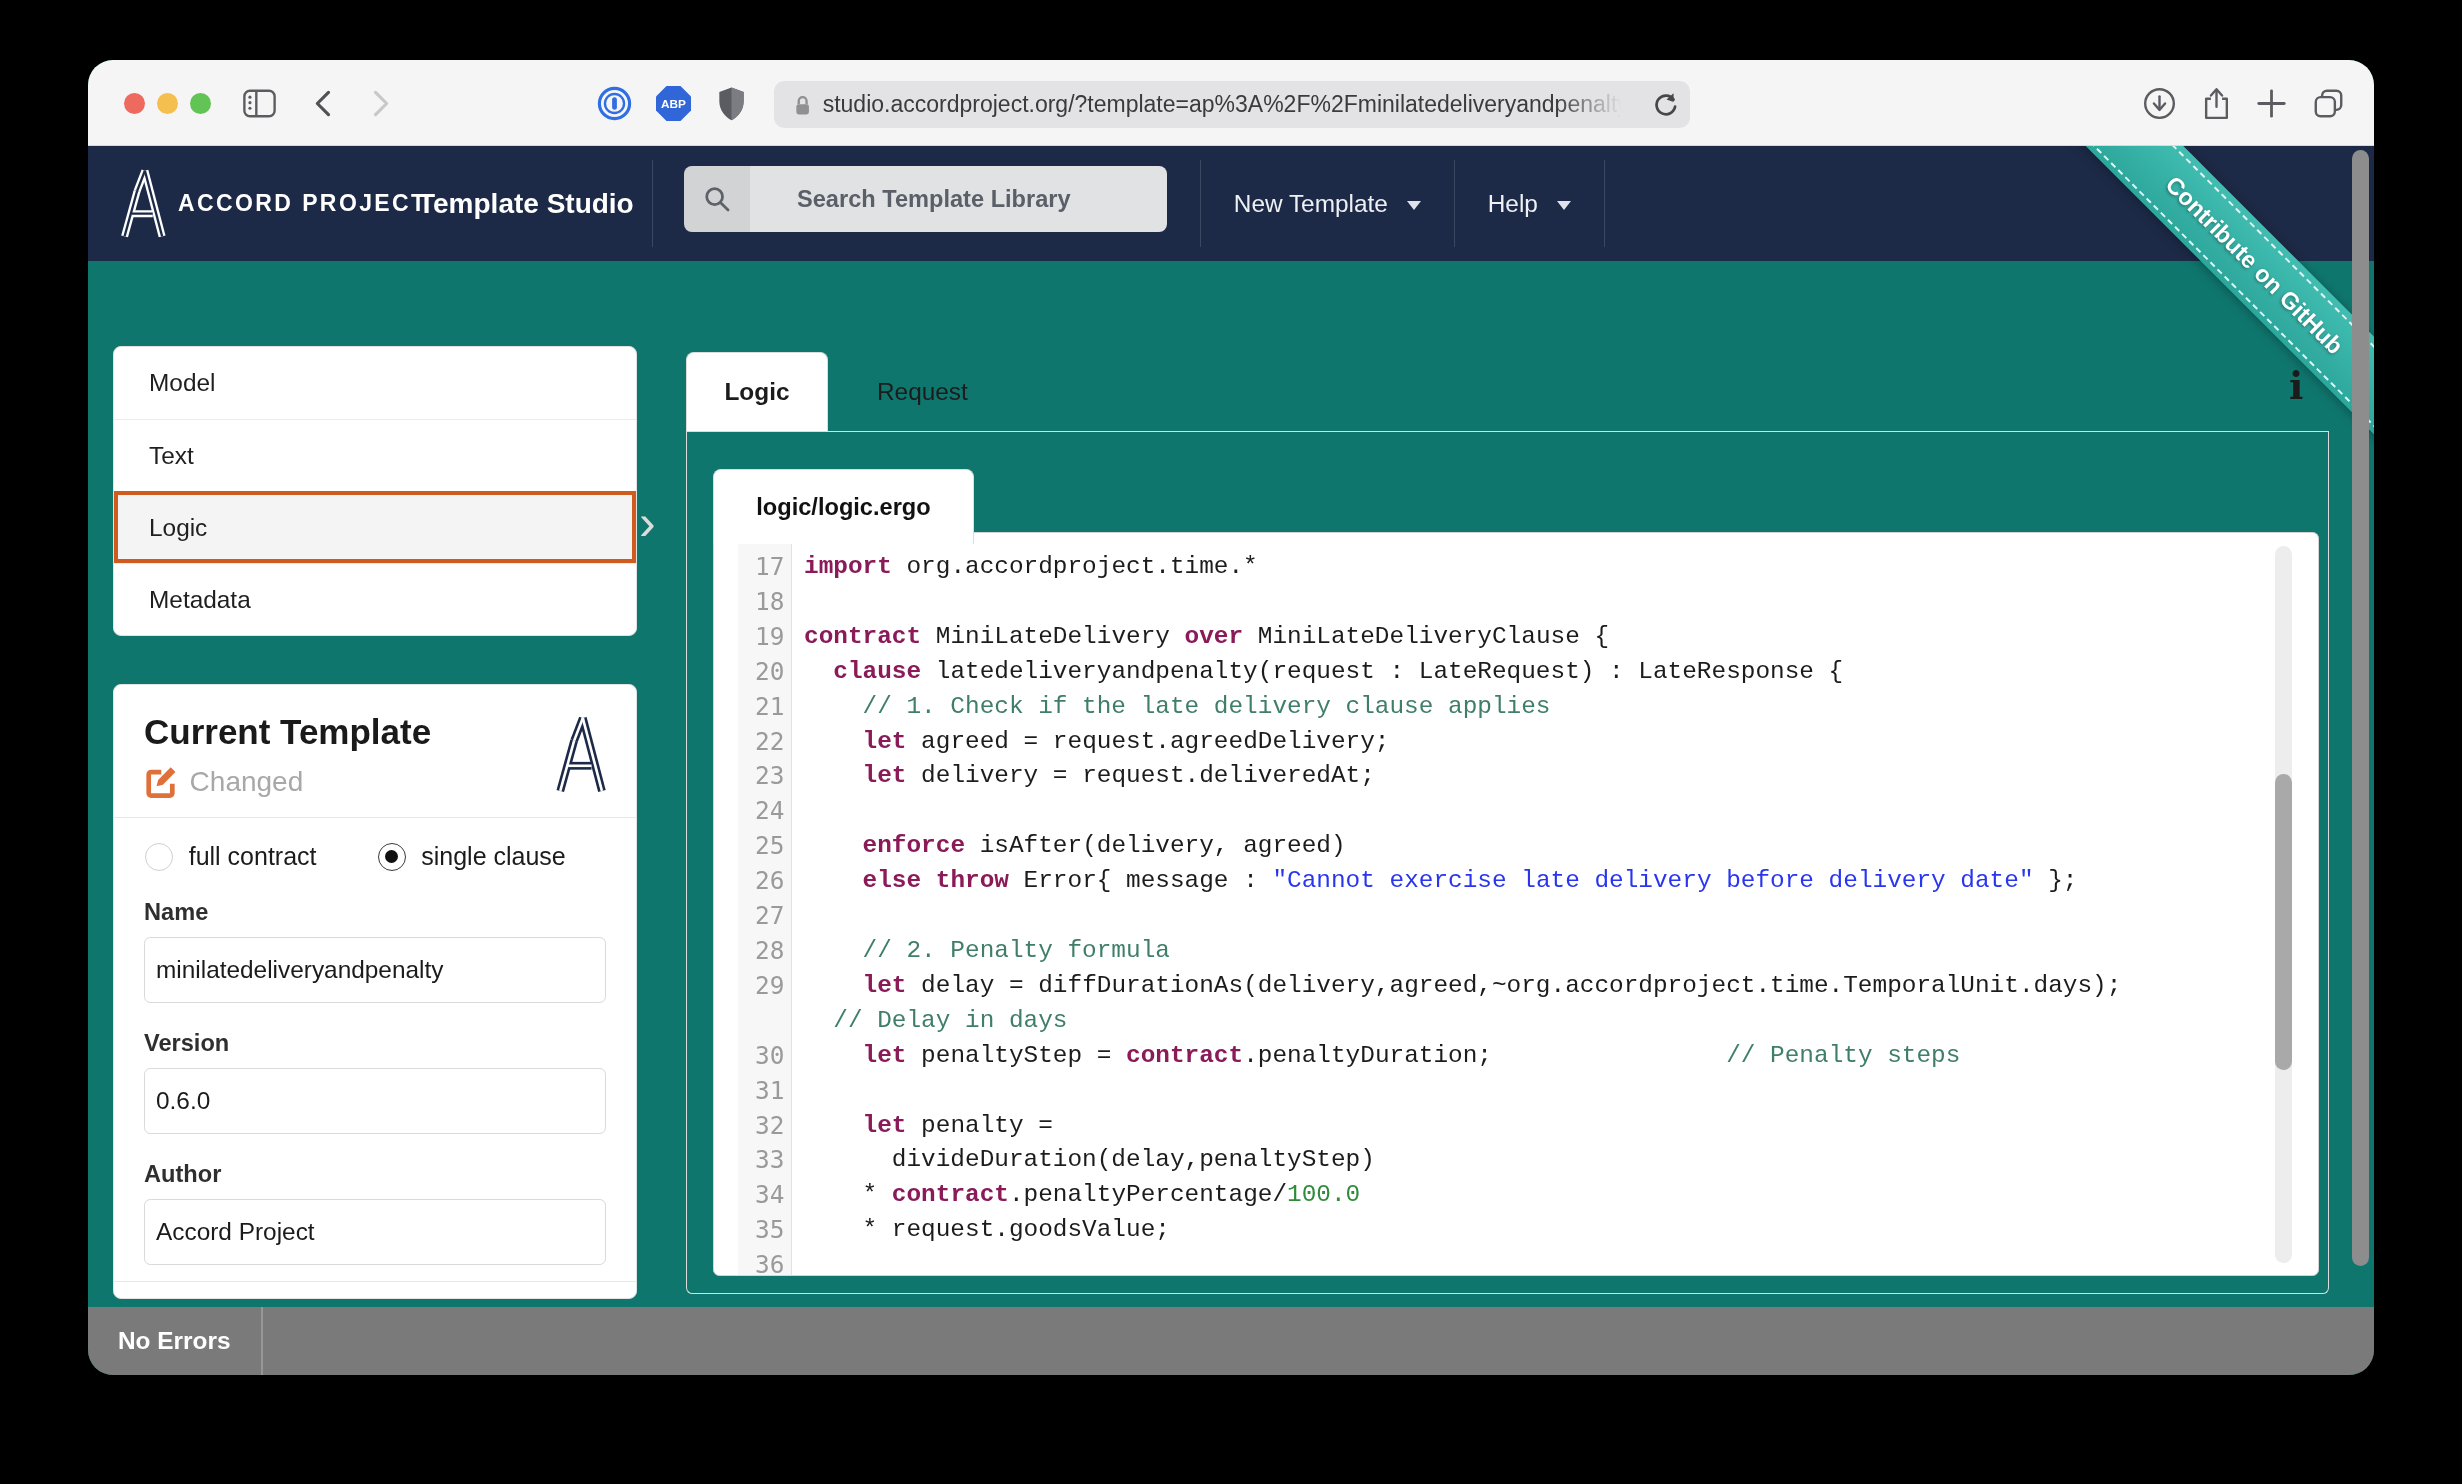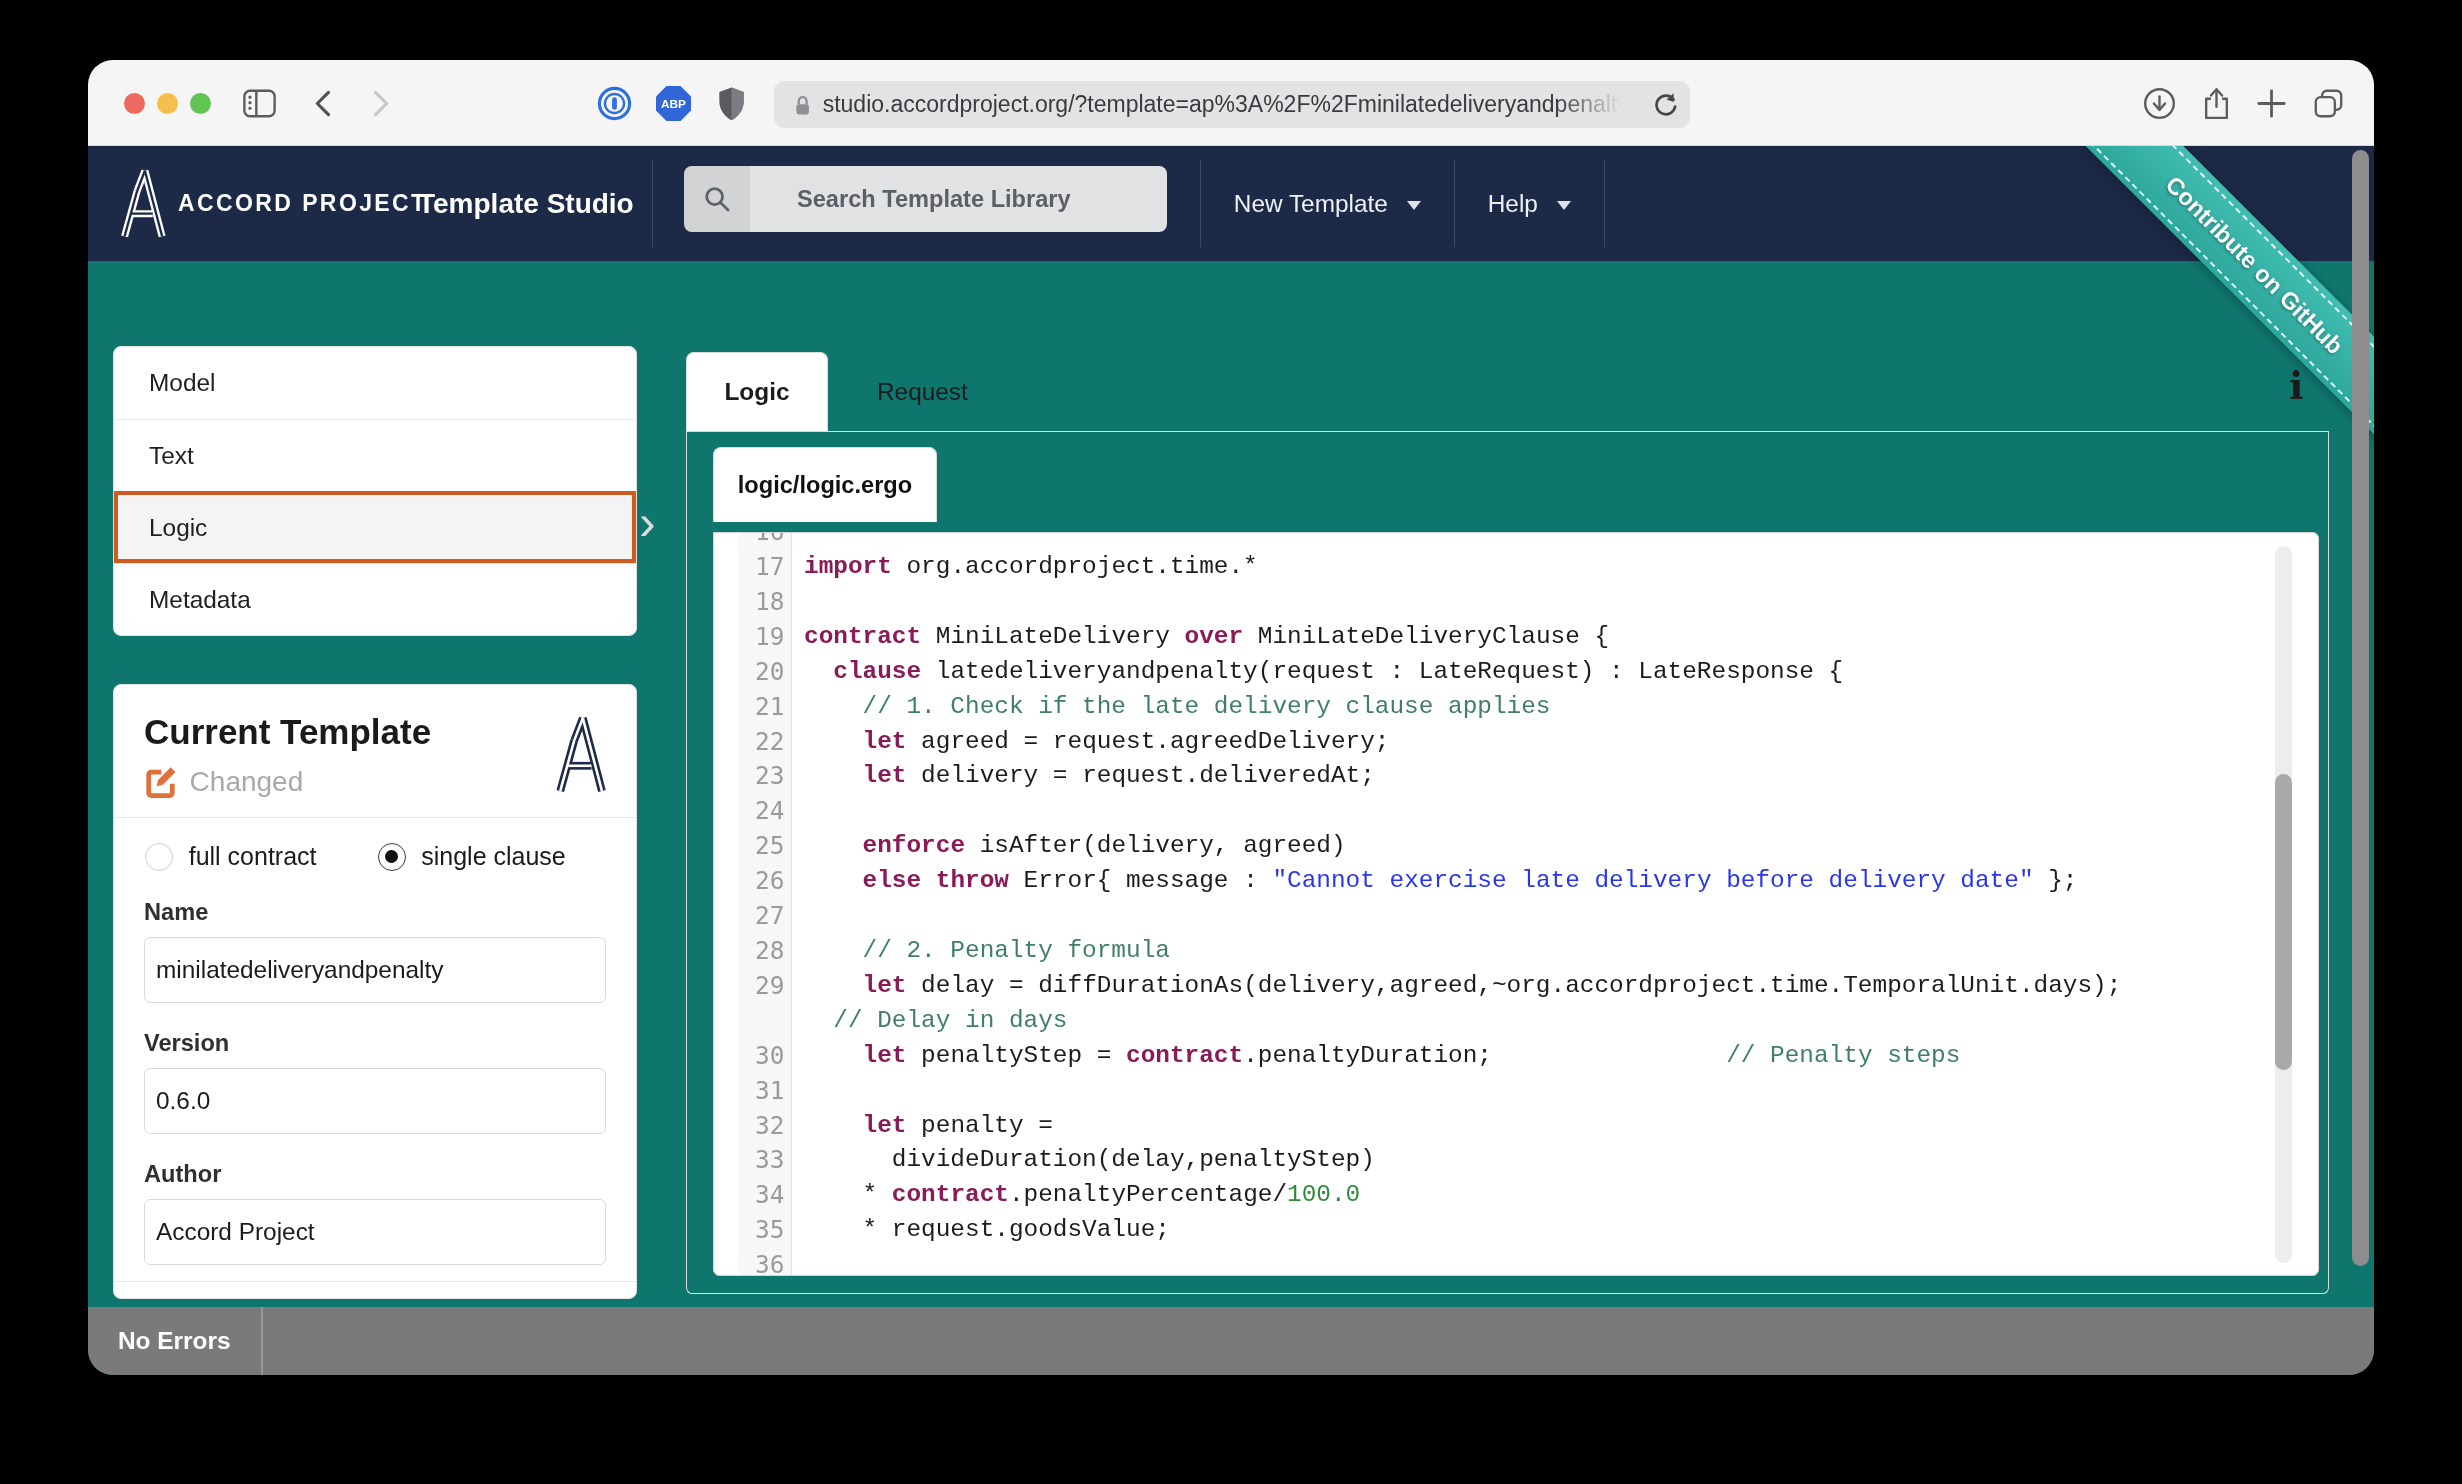--- a/index.html
+++ b/index.html
@@ -93,21 +93,21 @@
   .tabs-row { position:absolute; left:598px; top:292px; height:79px; display:flex; z-index:2; }
   .tab { font-size:24.4px; display:flex; align-items:center; justify-content:center; cursor:pointer; color:#1c1c1c; }
   .tab.active { width:142px; background:#fff; border:0.8px solid #dcdcdc; border-bottom:none;
                 border-radius:7.9px 7.9px 0 0; font-weight:700; }
   .tab.inactive { padding:0 49px; height:79px; }
   .tab-rule { position:absolute; left:598px; top:371px; width:1643px; height:0.8px; background:#dcdcdc; }
   .info-icon { position:absolute; left:2201px; top:303px; font-family:"DejaVu Serif", serif;
                font-weight:700; font-size:38px; color:#1b1b1b; cursor:pointer; }
   .outerbox { position:absolute; left:598px; top:371px; width:1643px; height:863px;
               border:0.8px solid #dcdcdc; border-top:none; border-radius:0 0 6.3px 6.3px; }
-  .filetab { position:absolute; left:625px; top:387px; width:224px; height:75px; background:#fff;
+  .filetab { position:absolute; left:625px; top:409px; width:261px; height:75px; background:#fff;
              border:0.8px solid #dcdcdc; border-bottom:none; border-radius:7.9px 7.9px 0 0; z-index:2;
              display:flex; align-items:center; justify-content:center; font-size:23.6px; font-weight:700; color:#111; }
   .editor { position:absolute; left:625px; top:472px; width:1606px; height:744px;
             border:0.8px solid #d4d4d4; border-radius:0 6.3px 6.3px 6.3px; overflow:hidden; background:#fff; }
   .gutter-bg { position:absolute; left:24.4px; top:0; bottom:0; width:54px; background:#f7f7f7;
                border-right:0.8px solid #e2e2e2; }
   .code-rows { position:absolute; inset:0; font-family:"DejaVu Sans Mono", monospace; font-size:24.4px; }
   .row { position:absolute; left:0; right:0; height:35px; line-height:35px; }
   .ln { position:absolute; left:24.4px; width:46px; text-align:right; color:#9a9a9a; }
   .code { position:absolute; left:90px; white-space:pre; color:#1c1c1c;font-family:Liberation Mono, monospace; }

